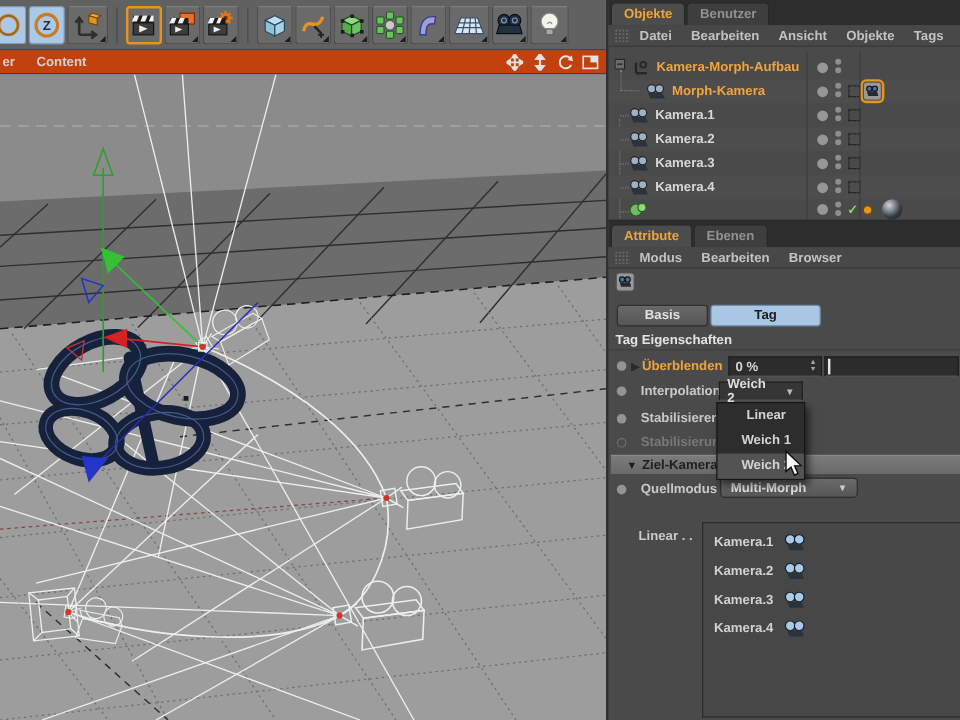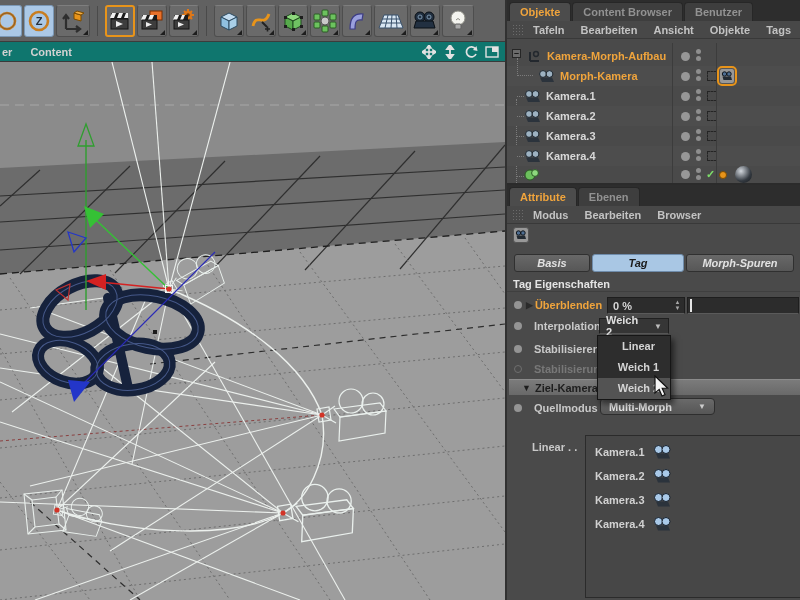--- a/index.html
+++ b/index.html
@@ -13,21 +13,21 @@
            border-bottom:1px solid #3c3c3c;display:flex;align-items:center;padding:4px 0 4px 0;}
   .tbtn{position:relative;width:30px;height:32px;margin:0 1px;border-radius:3px;background:#6a6a6a;
         border:1px solid #4e4e4e;border-top-color:#7e7e7e;display:flex;align-items:center;justify-content:center;flex:none;}
   .tbtn.blue{background:#abc8e6;border-color:#7b98b6;}
   .tbtn.sel{border:2px solid #e8941a;}
   .tbtn.cut{width:22px;margin-left:0;border-left:none;border-radius:0 3px 3px 0;overflow:hidden;}
   .tbtn.sub:after{content:"";position:absolute;right:1px;bottom:1px;border-left:5px solid transparent;border-bottom:5px solid #1d1d1d;}
   .tsep{width:7px;height:30px;flex:none;border-right:1px solid #4a4a4a;margin-right:6px;}
 
   
-  .vp-menubar{position:absolute;left:0;top:42px;width:505px;height:20px;background:#0f766e;
+  .vp-menubar{position:absolute;left:0;top:42px;width:505px;height:20px;background:#c2410c;
               border-bottom:1px solid #3a3a3a;color:#d2d2d2;font-size:11px;font-weight:bold;
               display:flex;align-items:center;}
   .vp-menubar .mi{margin-right:18px;}
   .vp-viewctrls{position:absolute;right:6px;top:2px;display:flex;gap:6px;}
   .vctl{width:15px;height:15px;display:flex;align-items:center;justify-content:center;}
 
   
   .viewport{position:absolute;left:0;top:62px;width:505px;height:538px;background:#8b8b8b;}
 
   
@@ -75,21 +75,21 @@
   .valbox{position:absolute;height:17px;background:#2c2c2c;border:1px solid #1e1e1e;border-bottom-color:#5a5a5a;
           color:#d6d6d6;font-weight:bold;display:flex;align-items:center;padding-left:5px;}
   .stepper{position:absolute;right:2px;top:1px;width:9px;height:13px;color:#a8a8a8;font-size:6px;line-height:6px;text-align:center;}
   .ddbtn{position:absolute;height:16px;background:#363636;border:1px solid #202020;border-bottom-color:#575757;
          color:#e0e0e0;font-weight:bold;display:flex;align-items:center;padding:0 6px;}
   .ddbtn .arr{margin-left:auto;color:#bdbdbd;font-size:8px;padding-left:8px;}
   .cycbtn{position:absolute;height:17px;border-radius:4px;background:linear-gradient(#6a6a6a,#565656);
           border:1px solid #2e2e2e;color:#e3e3e3;font-weight:bold;display:flex;align-items:center;padding:0 8px;}
   .cycbtn .arr{margin-left:auto;color:#cccccc;font-size:8px;padding-left:12px;}
   .segbtn{position:absolute;height:18px;background:linear-gradient(#686868,#575757);border:1px solid #303030;
-          border-radius:3px;color:#e2e2e2;font-weight:bold;display:flex;align-items:center;justify-content:center;font-style:italic;}
+          border-radius:3px;color:#e2e2e2;font-weight:bold;display:flex;align-items:center;justify-content:center;}
   .segbtn.active{background:#a9c7e4;color:#1b1b1b;border-color:#6f8cab;}
   .sechdr{position:absolute;left:0;width:295px;height:16px;color:#e4e4e4;font-weight:bold;
           display:flex;align-items:center;padding-left:6px;border-bottom:1px solid #3f3f3f;}
   .groupbar{position:absolute;left:2px;width:293px;height:17px;background:linear-gradient(#7b7b7b,#696969);
             color:#1e1e1e;font-weight:bold;display:flex;align-items:center;border-top:1px solid #8b8b8b;border-bottom:1px solid #4a4a4a;}
   .slider{position:absolute;height:17px;background:#2c2c2c;border:1px solid #1e1e1e;border-bottom-color:#5a5a5a;}
   .shandle{position:absolute;left:2px;top:1px;width:2px;height:13px;background:#e6e6e6;}
   .listbox{position:absolute;left:78px;top:250px;width:217px;height:163px;background:#474747;
            border:1px solid #2b2b2b;border-right:none;}
   .list-item{position:absolute;left:0;width:216px;height:22px;display:flex;align-items:center;font-weight:bold;color:#d2d2d2;}
@@ -444,26 +444,25 @@
         <circle cx="283" cy="451" r="2.6" fill="#d23427"></circle>
         <circle cx="57" cy="448" r="2.6" fill="#d23427"></circle>
       </g>
     </svg>
   </div>
 
   <div class="rpanel">
 
     <div class="tabbar" style="top:0">
       <span class="tab active">Objekte</span>
-      <span class="tab">Content Browser</span>
       <span class="tab">Benutzer</span>
     </div>
     <div class="menurow" style="top:21px">
       <span class="grip"></span>
-      <span class="mi">Tafeln</span>
+      <span class="mi">Datei</span>
       <span class="mi">Bearbeiten</span>
       <span class="mi">Ansicht</span>
       <span class="mi">Objekte</span>
       <span class="mi">Tags</span>
 
     </div>
 
     <div class="om-tree">
       <div class="treeline"></div>
 
@@ -609,21 +608,20 @@
           <svg width="12" height="10">
               <circle cx="3.5" cy="3" r="2.2" fill="#4e6e92" stroke="#10161c"></circle>
               <circle cx="8" cy="3" r="2.2" fill="#4e6e92" stroke="#10161c"></circle>
               <polygon points="1.5,5.5 10,5.5 11,9 2.5,9" fill="#222a32"></polygon>
             </svg>
         </span>
       </div>
 
       <div class="segbtn" style="left:7px;top:69px;width:76px">Basis</div>
       <div class="segbtn active" style="left:85px;top:69px;width:92px">Tag</div>
-      <div class="segbtn" style="left:179px;top:69px;width:108px">Morph-Spuren</div>
 
       <div class="sechdr" style="top:91px">Tag Eigenschaften</div>
 
       <div class="am-row" style="top:111px">
         <span class="pcircle"></span>
         <span class="exp">▶</span>
         <span class="lbl orange">Überblenden</span>
       </div>
       <div class="valbox" style="left:100px;top:112px;width:78px">
         <span>0 %</span>

